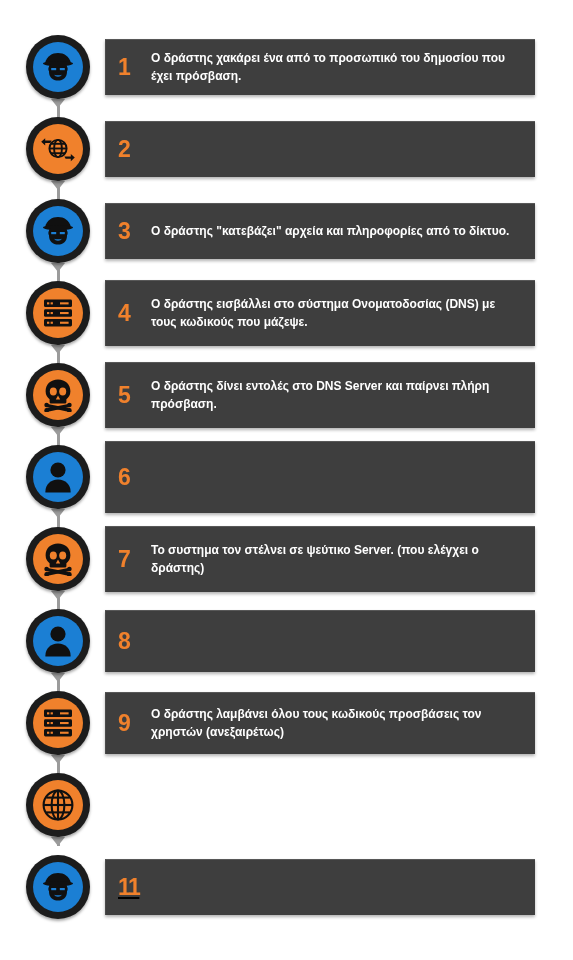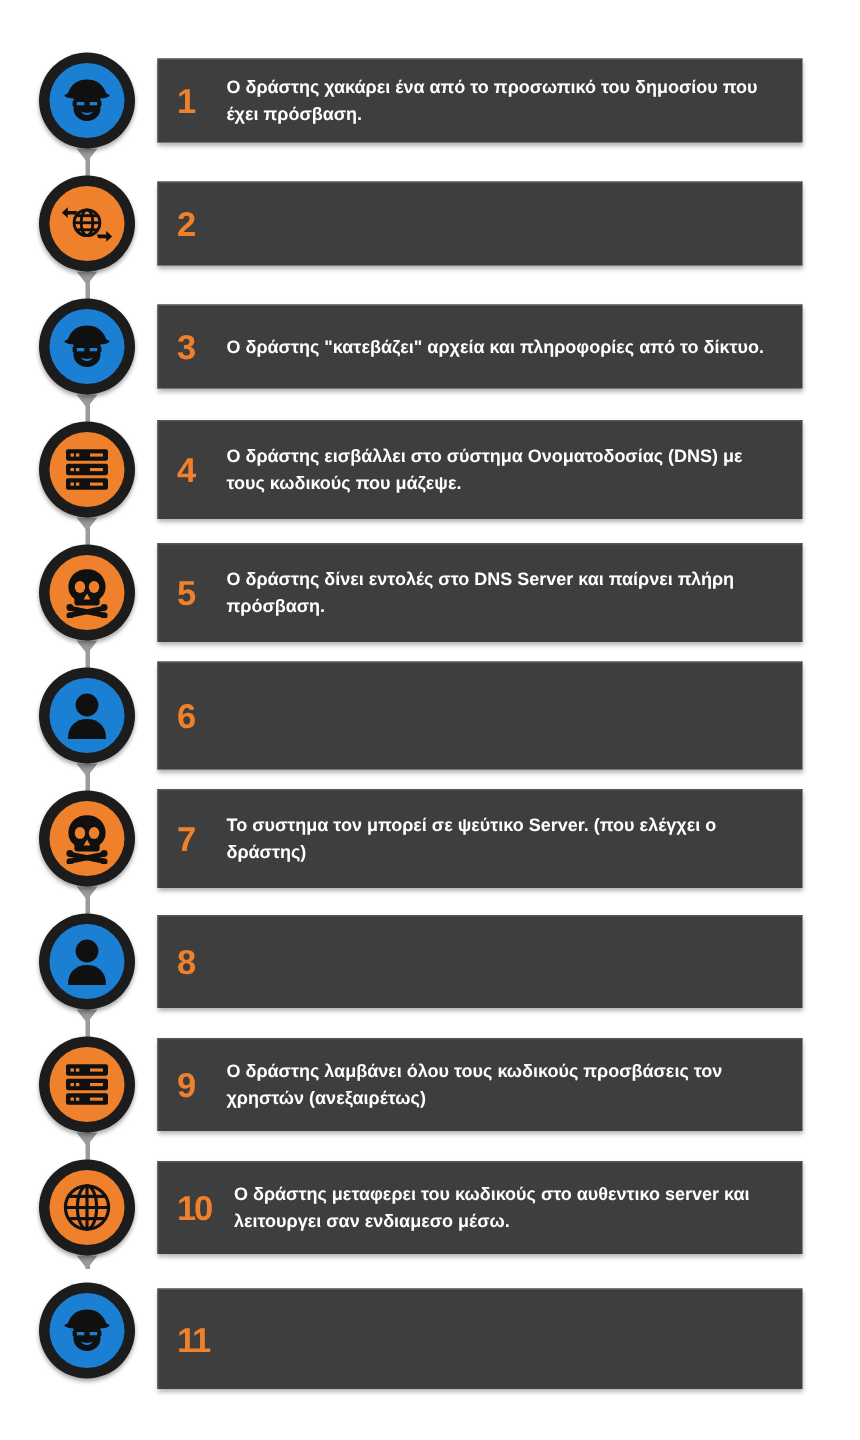--- a/index.html
+++ b/index.html
@@ -278,21 +278,21 @@
               <circle cx="4.6" cy="27.0" r="2.3"></circle>
               <circle cx="4.6" cy="32.4" r="2.3"></circle>
               <circle cx="27.4" cy="27.0" r="2.3"></circle>
               <circle cx="27.4" cy="32.4" r="2.3"></circle>
             </g>
           </svg>
         </div>
       </div>
       <div class="panel" style="height: 66px; top: 8px;">
         <div class="step-number">7</div>
-        <div class="step-text">Το συστημα τον μπορεί σε ψεύτικο Server. (που ελέγχει ο δράστης)</div>
+        <div class="step-text">Το συστημα τον στέλνει σε ψεύτικο Server. (που ελέγχει ο δράστης)</div>
       </div>
     </div>
     <div class="step-row" style="top: 600px;">
       <div class="rail"></div>
       <div class="arrowhead" style="top: 73px;"></div>
       <div class="medallion blue">
         <div class="disc">
           <svg width="28" height="32" viewBox="0 0 28 32">
             <circle cx="14" cy="9" r="7.6" fill="#101010"></circle>
             <path d="M14 18.4 C21.4 18.4 26.6 23.4 26.6 30.4 L26.6 31.6 L1.4 31.6 L1.4 30.4 C1.4 23.4 6.6 18.4 14 18.4 Z" fill="#101010"></path>
@@ -343,36 +343,32 @@
               <circle cx="17" cy="17" r="14.4"></circle>
               <ellipse cx="17" cy="17" rx="6.4" ry="14.4"></ellipse>
               <line x1="2.6" y1="17" x2="31.4" y2="17"></line>
               <line x1="5.2" y1="9.6" x2="28.8" y2="9.6"></line>
               <line x1="5.2" y1="24.4" x2="28.8" y2="24.4"></line>
               <line x1="17" y1="2.6" x2="17" y2="31.4"></line>
             </g>
           </svg>
         </div>
       </div>
-      <div class="panel" style="height: 62px; top: 10px;">
-        <div class="step-number wide">10</div>
-        <div class="step-text">Ο δράστης μεταφερει του κωδικούς στο αυθεντικο server και λειτουργει σαν ενδιαμεσο μέσω.</div>
-      </div>
     </div>
     <div class="step-row" style="top: 846px;">
       <div class="medallion blue">
         <div class="disc">
           <svg width="34" height="34" viewBox="0 0 34 34">
             <path d="M4 13 C6 6 11 3 17 3 C23 3 28 6 30 13 L30 14.6 L4 14.6 Z" fill="#101010"></path>
             <ellipse cx="17" cy="13.6" rx="15" ry="2.6" fill="#101010"></ellipse>
             <path d="M8 16.5 C8 15.2 9 14.6 10.4 14.6 L23.6 14.6 C25 14.6 26 15.2 26 16.5 L26 22 C26 27.2 22.2 30.6 17 30.6 C11.8 30.6 8 27.2 8 22 Z" fill="#101010"></path>
             <path d="M7.4 17.4 L26.6 17.4 L26.6 20.6 L7.4 20.6 Z" fill="#101010"></path>
             <path d="M10.2 18.0 L15.2 18.0 L15.2 20.2 L10.2 20.2 Z" fill="#1b7fd4"></path>
             <path d="M18.8 18.0 L23.8 18.0 L23.8 20.2 L18.8 20.2 Z" fill="#1b7fd4"></path>
             <path d="M13.2 24.4 C14.4 25.6 19.6 25.6 20.8 24.4 C20 27.4 14 27.4 13.2 24.4 Z" fill="#1b7fd4"></path>
           </svg>
         </div>
       </div>
-      <div class="panel" style="height: 67px; top: 13px;">
+      <div class="panel" style="height: 56px; top: 13px; text-decoration: underline;">
         <div class="step-number wide">11</div>
       </div>
     </div>
   </div>
 
 </body></html>

